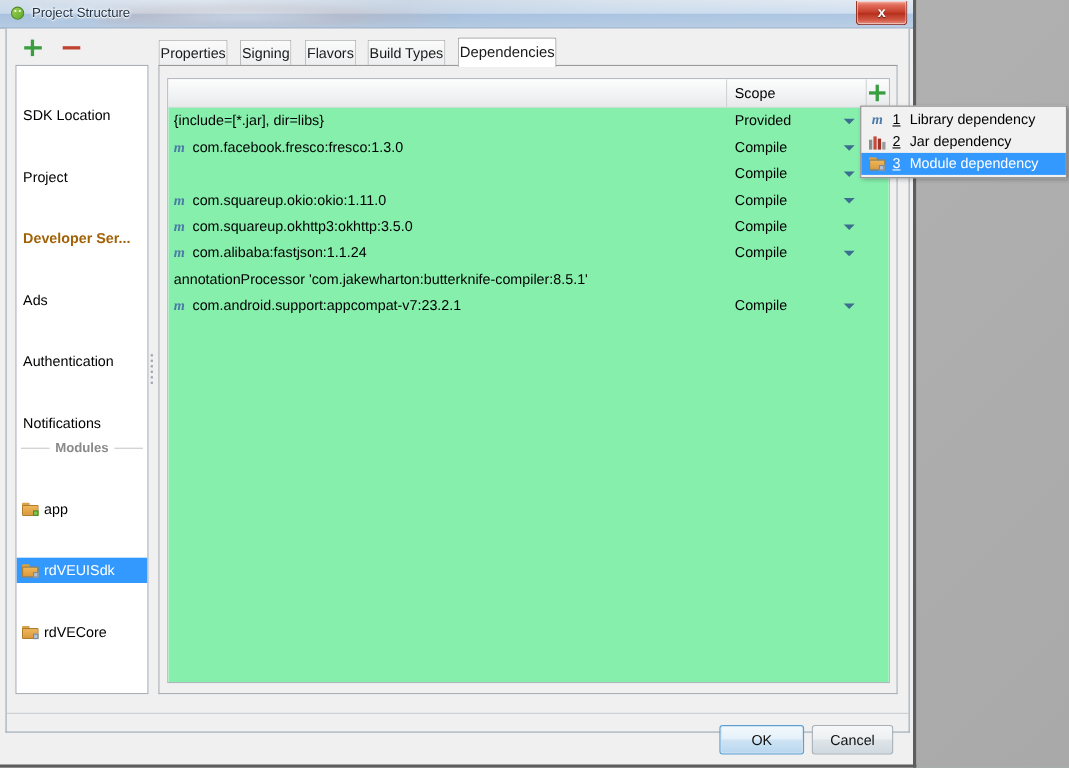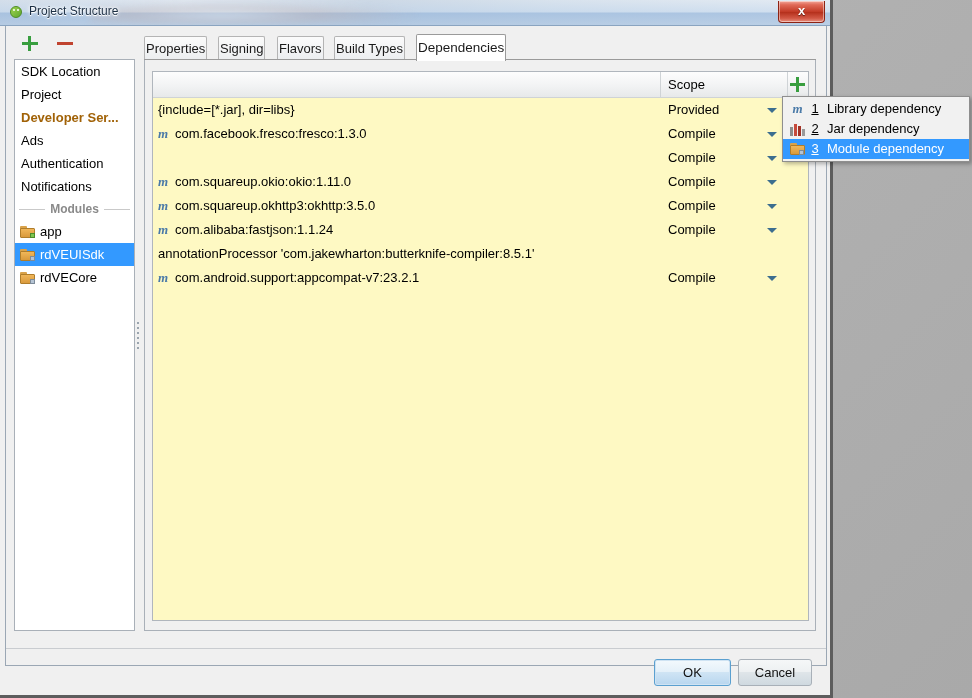--- a/index.html
+++ b/index.html
@@ -138,20 +138,21 @@
   }
   .nav-item {
     position: relative;
     height: 23px;
     line-height: 23px;
     padding-left: 6px;
     font-size: 13px;
     color: #000;
     white-space: nowrap;
     cursor: default;
+    margin-top: 33px;
   }
   .nav-item.disabled { color: #a16207; font-weight: bold; }
   .nav-item.module { padding-left: 5px; }
   .nav-item.selected {
     background: #3399ff;
     color: #fff;
   }
   .mod-icon {
     display: inline-block;
     width: 16px; height: 14px;
@@ -286,21 +287,21 @@
     width: 20px; height: 25px;
     cursor: pointer;
   }
   #th-add .plus-glyph.h { left: 2px; top: 11px; width: 15px; height: 3px; background: #389e3f; }
   #th-add .plus-glyph.v { left: 8px; top: 5px; width: 3px; height: 15px; background: #389e3f; }
 
   #table-body {
     position: absolute;
     left: 0; top: 26px;
     width: 655px; height: 522px;
-    background: #fef9c3;
+    background: #86efac;
   }
   .trow {
     position: relative;
     height: 24px;
     line-height: 24px;
   }
   .cell-name {
     position: absolute;
     left: 5px; top: 0;
     width: 500px;

